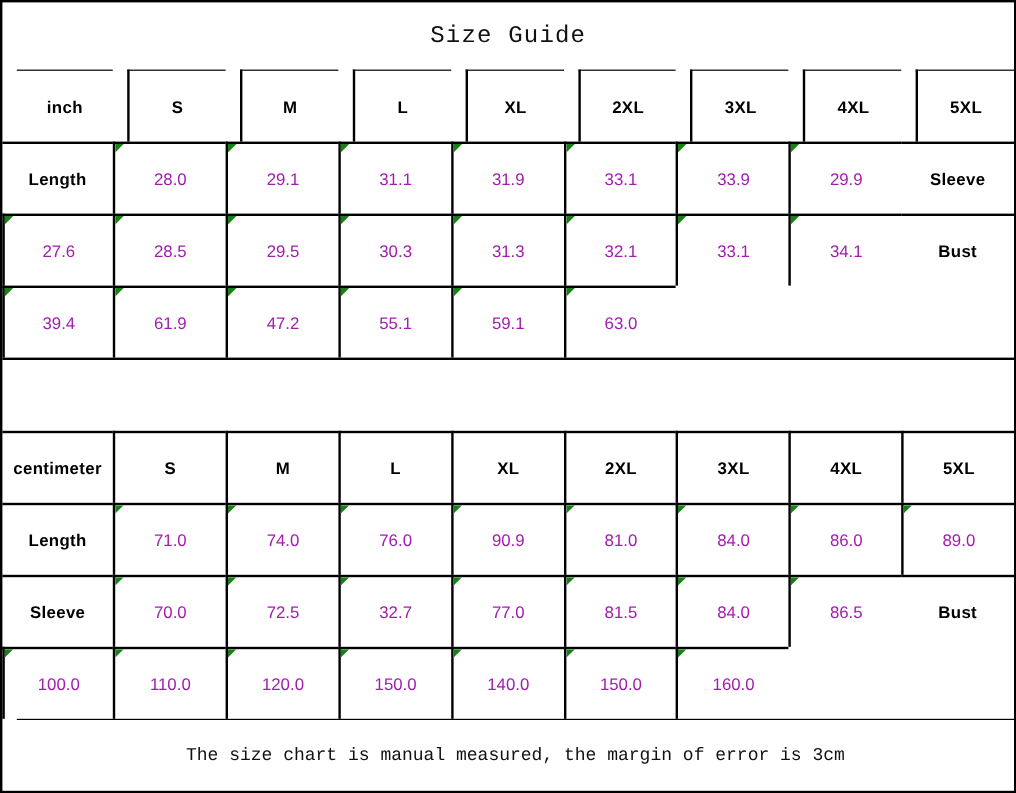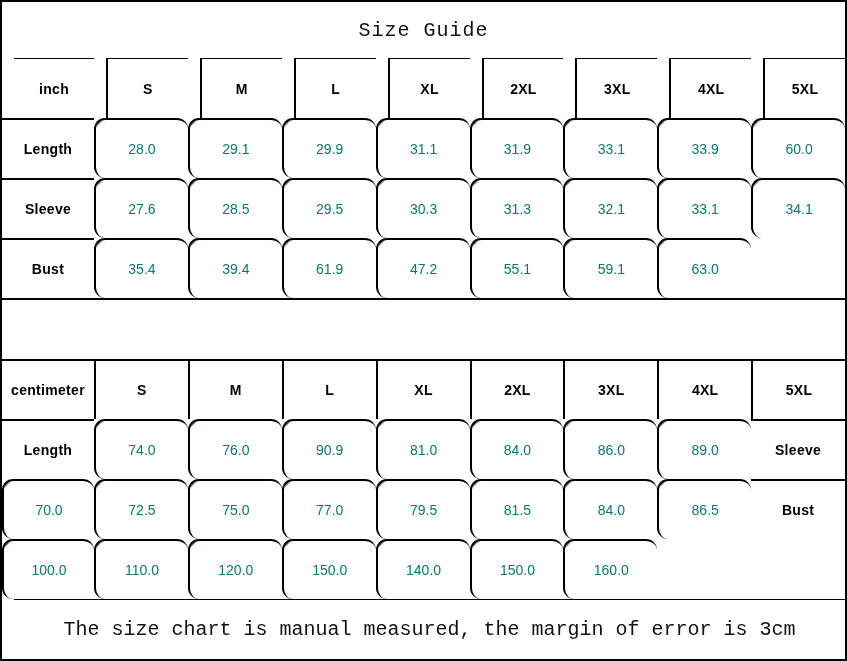--- a/index.html
+++ b/index.html
@@ -25,30 +25,30 @@
   .bt2 { border-top: 2px solid var(--border, #000); }
   .bt1 { border-top: 1px solid var(--border, #000); margin-left: 12px; }
   .span-all { grid-column: 1 / -1; }
   .title {
     font-family: "Liberation Mono", monospace;
     font-size: 20px;
     letter-spacing: 1px;
     color: #111;
   }
   .head, .lbl { font-weight: bold; font-size: 14px; letter-spacing: 0.3px; }
-  .val { font-size: 14px; color: #0f766e; border-radius: 11px; }
+  .val { font-size: 14px; color: #a21caf; }
   .tri {
     position: absolute; top: 0; left: 0;
     width: 0; height: 0;
     border-top: 7px solid var(--marker_green, #178117);
     border-right: 7px solid transparent;
   }
   .footer {
     font-family: "Liberation Mono", monospace;
-    font-size: 20px;
+    font-size: 15px;
     color: #111;
   }
 </style>
 </head>
 <body>
 
 <div class="sheet">
 
   <div class="cell span-all title">Size Guide</div>
 
@@ -66,82 +66,74 @@
   <div class="cell val bt2 bl">
       <span class="tri"></span>
       <span>28.0</span>
     </div>
   <div class="cell val bt2 bl">
       <span class="tri"></span>
       <span>29.1</span>
     </div>
   <div class="cell val bt2 bl">
       <span class="tri"></span>
+      <span>31.1</span>
+    </div>
+  <div class="cell val bt2 bl">
+      <span class="tri"></span>
+      <span>31.9</span>
+    </div>
+  <div class="cell val bt2 bl">
+      <span class="tri"></span>
+      <span>33.1</span>
+    </div>
+  <div class="cell val bt2 bl">
+      <span class="tri"></span>
+      <span>33.9</span>
+    </div>
+  <div class="cell val bt2 bl">
+      <span class="tri"></span>
       <span>29.9</span>
     </div>
-  <div class="cell val bt2 bl">
-      <span class="tri"></span>
-      <span>31.1</span>
-    </div>
-  <div class="cell val bt2 bl">
-      <span class="tri"></span>
-      <span>31.9</span>
+
+  <div class="cell lbl bt2">Sleeve</div>
+  <div class="cell val bt2 bl">
+      <span class="tri"></span>
+      <span>27.6</span>
+    </div>
+  <div class="cell val bt2 bl">
+      <span class="tri"></span>
+      <span>28.5</span>
+    </div>
+  <div class="cell val bt2 bl">
+      <span class="tri"></span>
+      <span>29.5</span>
+    </div>
+  <div class="cell val bt2 bl">
+      <span class="tri"></span>
+      <span>30.3</span>
+    </div>
+  <div class="cell val bt2 bl">
+      <span class="tri"></span>
+      <span>31.3</span>
+    </div>
+  <div class="cell val bt2 bl">
+      <span class="tri"></span>
+      <span>32.1</span>
     </div>
   <div class="cell val bt2 bl">
       <span class="tri"></span>
       <span>33.1</span>
     </div>
   <div class="cell val bt2 bl">
       <span class="tri"></span>
-      <span>33.9</span>
-    </div>
-  <div class="cell val bt2 bl">
-      <span class="tri"></span>
-      <span>60.0</span>
-    </div>
-
-  <div class="cell lbl bt2">Sleeve</div>
-  <div class="cell val bt2 bl">
-      <span class="tri"></span>
-      <span>27.6</span>
-    </div>
-  <div class="cell val bt2 bl">
-      <span class="tri"></span>
-      <span>28.5</span>
-    </div>
-  <div class="cell val bt2 bl">
-      <span class="tri"></span>
-      <span>29.5</span>
-    </div>
-  <div class="cell val bt2 bl">
-      <span class="tri"></span>
-      <span>30.3</span>
-    </div>
-  <div class="cell val bt2 bl">
-      <span class="tri"></span>
-      <span>31.3</span>
-    </div>
-  <div class="cell val bt2 bl">
-      <span class="tri"></span>
-      <span>32.1</span>
-    </div>
-  <div class="cell val bt2 bl">
-      <span class="tri"></span>
-      <span>33.1</span>
-    </div>
-  <div class="cell val bt2 bl">
-      <span class="tri"></span>
       <span>34.1</span>
     </div>
 
   <div class="cell lbl bt2">Bust</div>
-  <div class="cell val bt2 bl">
-      <span class="tri"></span>
-      <span>35.4</span>
-    </div>
   <div class="cell val bt2 bl">
       <span class="tri"></span>
       <span>39.4</span>
     </div>
   <div class="cell val bt2 bl">
       <span class="tri"></span>
       <span>61.9</span>
     </div>
   <div class="cell val bt2 bl">
       <span class="tri"></span>
@@ -168,20 +160,24 @@
   <div class="cell head bt2 bl">L</div>
   <div class="cell head bt2 bl">XL</div>
   <div class="cell head bt2 bl">2XL</div>
   <div class="cell head bt2 bl">3XL</div>
   <div class="cell head bt2 bl">4XL</div>
   <div class="cell head bt2 bl">5XL</div>
 
   <div class="cell lbl bt2">Length</div>
   <div class="cell val bt2 bl">
       <span class="tri"></span>
+      <span>71.0</span>
+    </div>
+  <div class="cell val bt2 bl">
+      <span class="tri"></span>
       <span>74.0</span>
     </div>
   <div class="cell val bt2 bl">
       <span class="tri"></span>
       <span>76.0</span>
     </div>
   <div class="cell val bt2 bl">
       <span class="tri"></span>
       <span>90.9</span>
     </div>
@@ -206,32 +202,28 @@
   <div class="cell val bt2 bl">
       <span class="tri"></span>
       <span>70.0</span>
     </div>
   <div class="cell val bt2 bl">
       <span class="tri"></span>
       <span>72.5</span>
     </div>
   <div class="cell val bt2 bl">
       <span class="tri"></span>
-      <span>75.0</span>
+      <span>32.7</span>
     </div>
   <div class="cell val bt2 bl">
       <span class="tri"></span>
       <span>77.0</span>
     </div>
   <div class="cell val bt2 bl">
       <span class="tri"></span>
-      <span>79.5</span>
-    </div>
-  <div class="cell val bt2 bl">
-      <span class="tri"></span>
       <span>81.5</span>
     </div>
   <div class="cell val bt2 bl">
       <span class="tri"></span>
       <span>84.0</span>
     </div>
   <div class="cell val bt2 bl">
       <span class="tri"></span>
       <span>86.5</span>
     </div>

